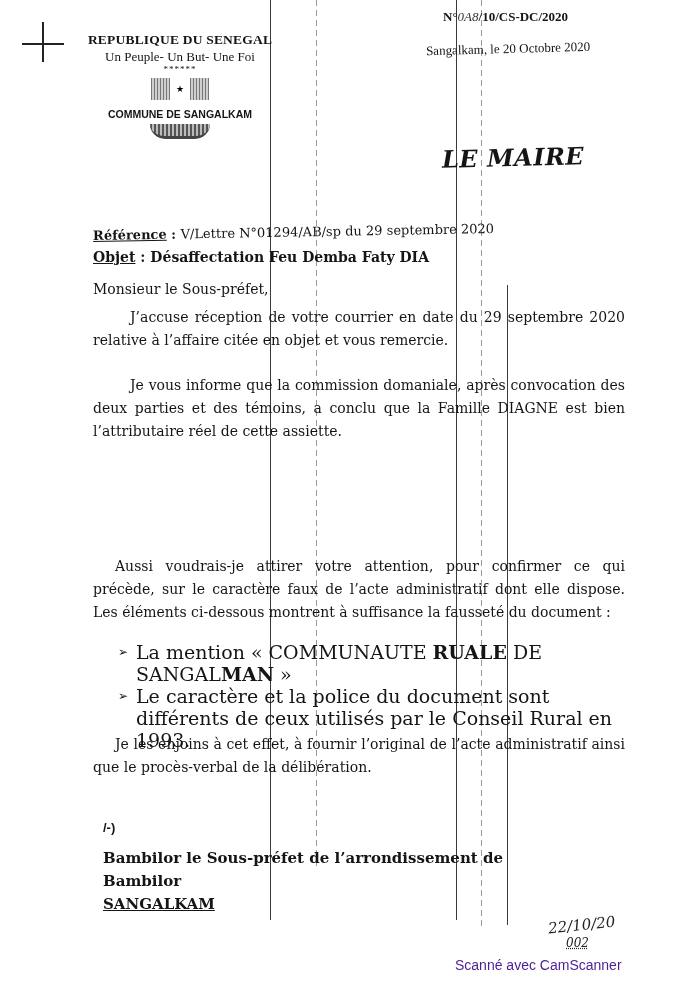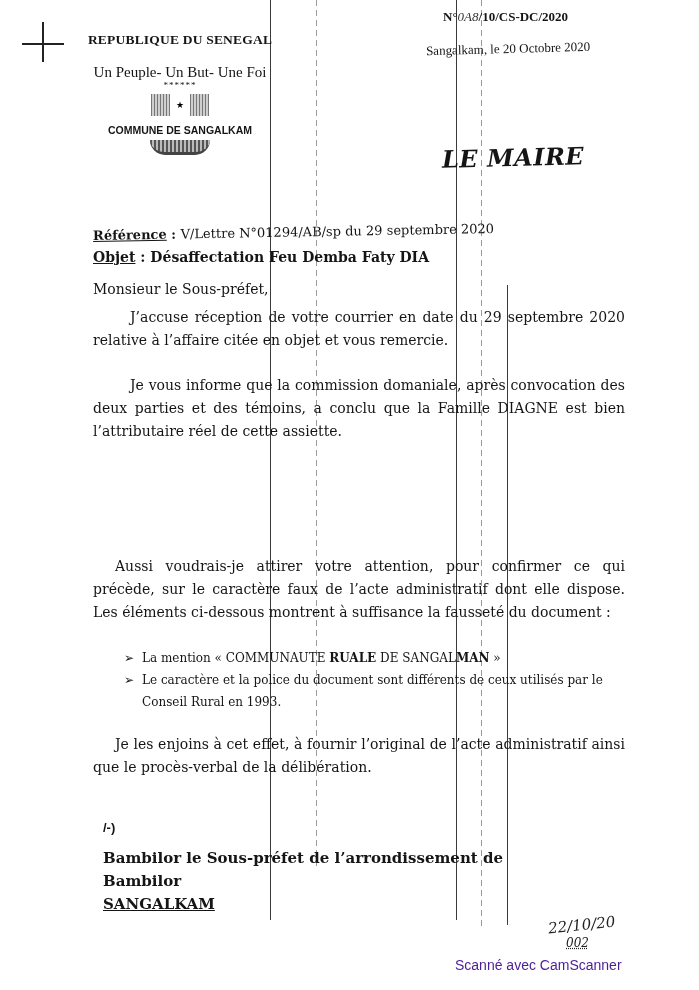--- a/index.html
+++ b/index.html
@@ -10,21 +10,21 @@
   }
   
   .vline { position: absolute; top: 0; width: 1px; background: #3a3a3a; }
   .vline.dash { background: repeating-linear-gradient(to bottom, #9a9a9a 0 6px, transparent 6px 10px); }
   .crosshair-h { position: absolute; left: 22px; top: 43px; width: 42px; height: 2px; background: #222; }
   .crosshair-v { position: absolute; left: 42px; top: 22px; width: 2px; height: 40px; background: #222; }
 
   
   .hdr-left { position: absolute; left: 80px; top: 32px; width: 200px; text-align: center; font-family: "Liberation Serif", serif; }
   .hdr-left .rep { font-weight: bold; font-size: 13.5px; letter-spacing: 0.2px; }
-  .hdr-left .motto { font-size: 15px; margin-top: 16px; }
+  .hdr-left .motto { font-size: 13px; margin-top: 1px; }
   .hdr-left .stars { font-size: 9px; letter-spacing: 1px; margin-top: -1px; }
   .flag { margin: 4px auto 0; width: 58px; height: 22px; display: flex; }
   .flag span { flex: 1; background: repeating-linear-gradient(90deg, #777 0 1px, #cfcfcf 1px 3px); }
   .flag span.mid { background: #fff; display: flex; align-items: center; justify-content: center; font-size: 9px; color: #000; }
   .commune { font-family: "Liberation Sans", sans-serif; font-weight: bold; font-size: 10.5px; margin-top: 8px; }
   .emblem { margin: 4px auto 0; width: 60px; height: 12px; border-bottom: 3px solid #444; border-radius: 0 0 40px 40px; background: repeating-linear-gradient(90deg,#555 0 2px,#bbb 2px 4px); }
 
   
   .ref-no { position: absolute; left: 443px; top: 9px; font-family: "Liberation Serif", serif; font-weight: bold; font-size: 13px; }
   .ref-no .hand { font-weight: normal; font-style: italic; color: #333; }
@@ -34,21 +34,21 @@
   
   .objet { position: absolute; left: 93px; top: 205px; font-size: 14px; font-weight: bold; margin-top: 44px; }
   .u { text-decoration: underline; }
   .reference { position: absolute; left: 93px; top: 228px; font-size: 13px; transform: rotate(-1deg); transform-origin: left; }
   .reference .lbl { font-weight: bold; }
 
   .salutation { position: absolute; left: 93px; top: 281px; font-size: 14px; font-weight: normal; }
 
   .para { position: absolute; left: 93px; width: 532px; font-size: 14px; line-height: 23px; text-align: justify; }
   .para .indent { padding-left: 37px; }
-  .bullets { position: absolute; left: 118px; top: 641px; width: 510px; font-size: 12px; line-height: 22px; list-style: none; margin: 6px; padding: 0; }
+  .bullets { position: absolute; left: 118px; top: 641px; width: 510px; font-size: 19px; line-height: 22px; list-style: none; margin: 0; padding: 0; }
   .bullets li { position: relative; padding-left: 18px; }
   .bullets li::before { content: "\27A2"; position: absolute; left: 0; top: 0; font-size: 12px; }
 
   .sig-mark { position: absolute; left: 103px; top: 820px; font-family: "Liberation Sans", sans-serif; font-weight: bold; font-size: 13px; }
   .dest { position: absolute; left: 103px; top: 847px; font-size: 15px; font-weight: bold; line-height: 23px; }
   .hand-date { position: absolute; left: 548px; top: 916px; font-family: "DejaVu Serif", serif; font-style: italic; font-size: 15px; color: #222; transform: rotate(-6deg); }
   .hand-num { position: absolute; left: 566px; top: 936px; font-style: italic; font-size: 12px; color: #222; text-decoration: underline dotted; }
   .watermark { position: absolute; left: 455px; top: 957px; font-family: "Liberation Sans", sans-serif; font-size: 14px; color: #4c1d95; }
 </style>
 </head>

